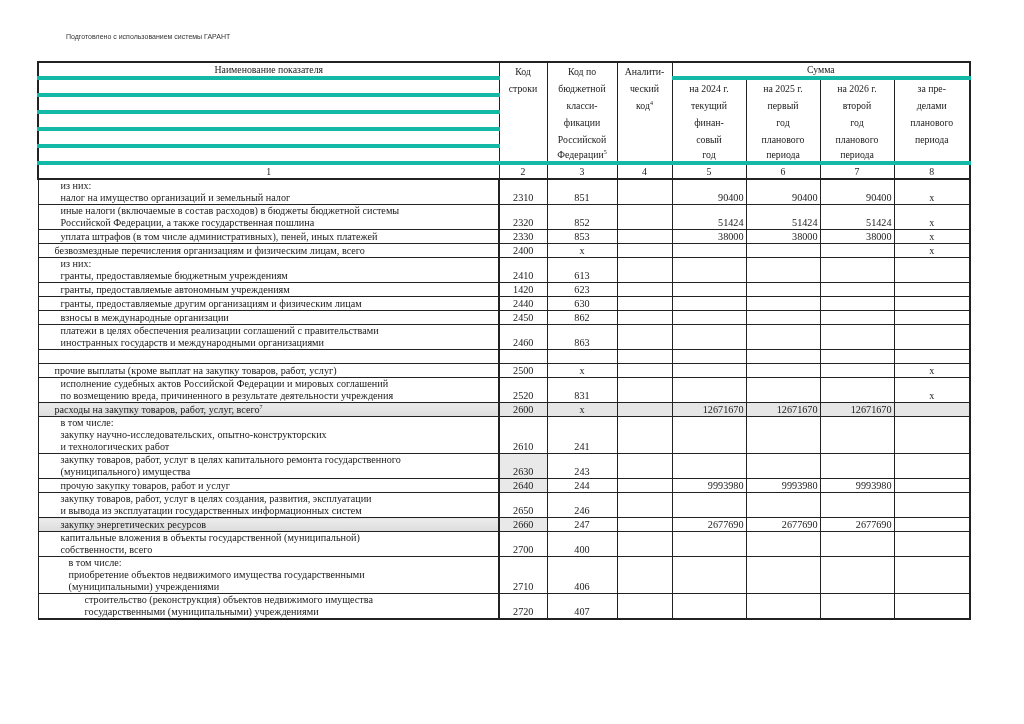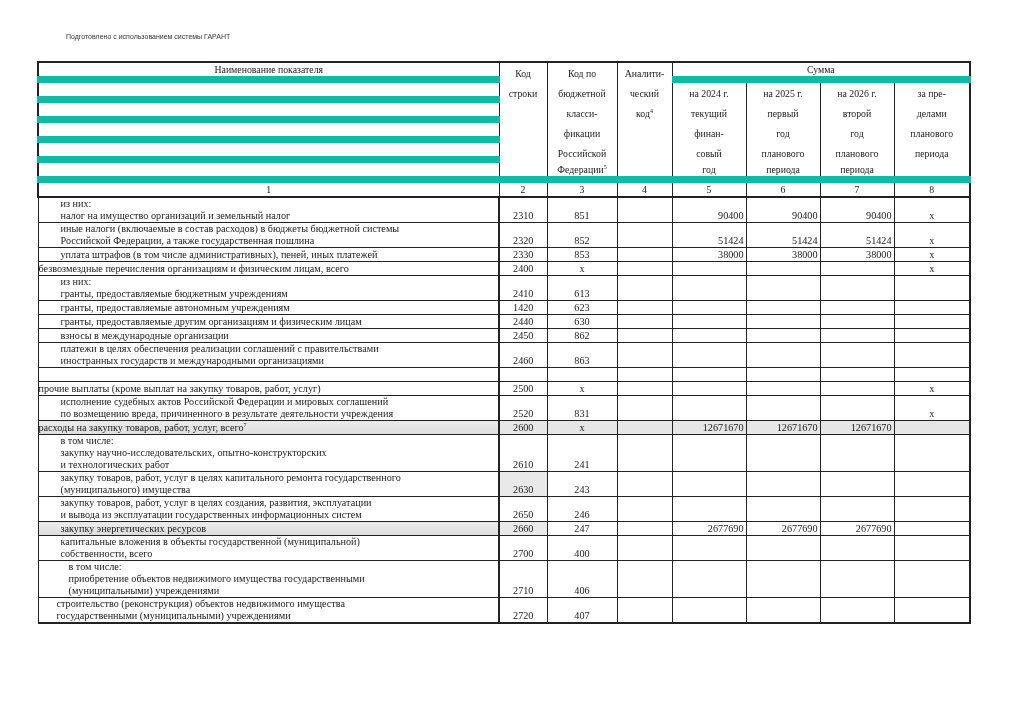--- a/index.html
+++ b/index.html
@@ -7,27 +7,27 @@
            font-family: "Liberation Serif", "DejaVu Serif", serif; color: #1a1a1a; }
     .header-note { position: absolute; left: 66px; top: 33px;
       font-family: "Liberation Sans", "DejaVu Sans", sans-serif; font-size: 7px; color: #333; }
     table.form { position: absolute; left: 37px; top: 61px; width: 932px;
       border-collapse: collapse; table-layout: fixed; font-size: 10.2px; }
     table.form td { padding: 0 3px; height: 13px; line-height: 12px; vertical-align: bottom;
       white-space: nowrap; overflow: hidden; }
     
     thead td { text-align: center; border-left: 1px solid #222; border-right: 1px solid #222;
       font-size: 9.8px; }
-    thead tr td { border-top: 7px solid #14b8a6; }
+    thead tr td { border-top: 4px solid #14b8a6; }
     thead tr:first-child td { border-top: 2px solid #222; }
     thead tr.nums td { border-bottom: 2px solid #222; }
     thead .no-top { border-top: none !important; }
     
     tbody td { border: 1px solid #222; }
-    tbody td.name { text-align: left; white-space: normal; padding-left: 0; }
+    tbody td.name { text-align: left; white-space: normal; padding-left: 16px; }
     tbody td.name.ind1 { padding-left: 22px; }
     tbody td.code { text-align: center; border-left: 2px solid #222; }
     tbody td.num { text-align: right; padding-right: 2px; }
     tbody td.ctr { text-align: center; }
     tbody td.last { border-right: 2px solid #222; }
     tbody tr:last-child td { border-bottom: 2px solid #222; }
     tr.hl td { background: #e6e6e6; }
     tr.hl td.name { background: linear-gradient(#ebebeb, #dedede); }
     td.shade { background: #e9e9e9; }
     table.form thead td.c1 { border-left: 2px solid #222; }
@@ -304,20 +304,32 @@
         <td class="code shade">2630</td>
         <td class="ctr">243</td>
         <td class="ctr"></td>
         <td class="num"></td>
         <td class="num"></td>
         <td class="num"></td>
         <td class="ctr last"></td>
       </tr>
       <tr>
         <td class="name ind1">
+          <span class="line">прочую закупку товаров, работ и услуг</span>
+        </td>
+        <td class="code shade">2640</td>
+        <td class="ctr">244</td>
+        <td class="ctr"></td>
+        <td class="num">9993980</td>
+        <td class="num">9993980</td>
+        <td class="num">9993980</td>
+        <td class="ctr last"></td>
+      </tr>
+      <tr>
+        <td class="name ind1">
           <span class="line">закупку товаров, работ, услуг в целях создания, развития, эксплуатации</span>
           <span class="line">и вывода из эксплуатации государственных информационных систем</span>
         </td>
         <td class="code">2650</td>
         <td class="ctr">246</td>
         <td class="ctr"></td>
         <td class="num"></td>
         <td class="num"></td>
         <td class="num"></td>
         <td class="ctr last"></td>
@@ -355,21 +367,21 @@
         </td>
         <td class="code">2710</td>
         <td class="ctr">406</td>
         <td class="ctr"></td>
         <td class="num"></td>
         <td class="num"></td>
         <td class="num"></td>
         <td class="ctr last"></td>
       </tr>
       <tr>
-        <td class="name ind1" style="padding-left: 18px;">
+        <td class="name ind1" style="padding-left: 46px;">
           <span class="line">строительство (реконструкция) объектов недвижимого имущества</span>
           <span class="line">государственными (муниципальными) учреждениями</span>
         </td>
         <td class="code">2720</td>
         <td class="ctr">407</td>
         <td class="ctr"></td>
         <td class="num"></td>
         <td class="num"></td>
         <td class="num"></td>
         <td class="ctr last"></td>

